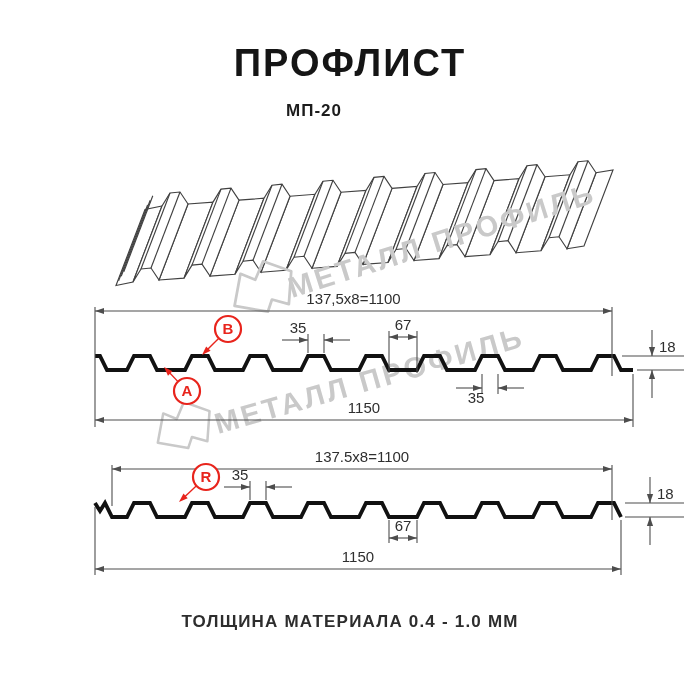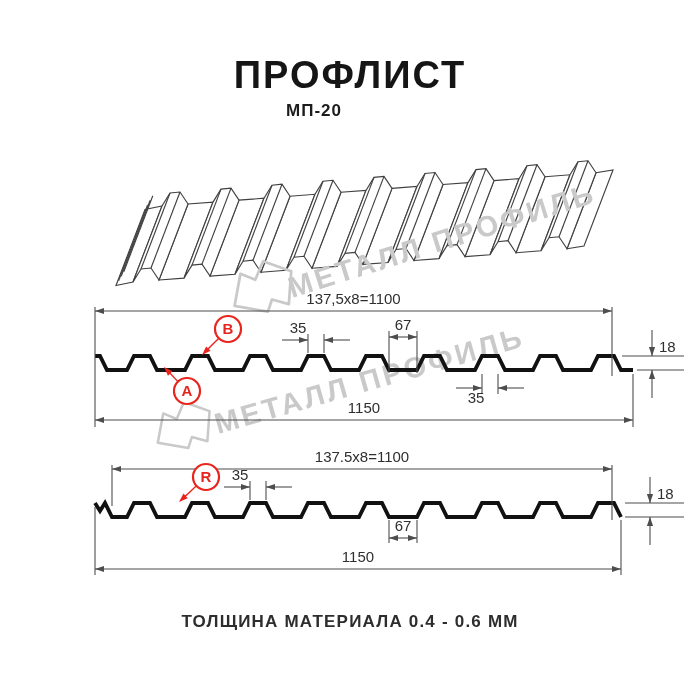--- a/index.html
+++ b/index.html
@@ -1,21 +1,21 @@
 <!DOCTYPE html>
 <html style="--red: #e8241c; --line: #4d4d4d; --profile: #111111; --wm: #c9c9c9;"><head>
 <meta charset="utf-8">
 <style>
   :root{
     --red:#e8241c; --line:#4d4d4d; --profile:#111111; --wm:#c9c9c9; --ink:#151515;
   }
   html,body{margin:0;padding:0;background:#ffffff;}
   body{width:700px;height:700px;position:relative;overflow:hidden;
        font-family:"Liberation Sans",sans-serif;}
-  .title{position:absolute;top:54px;left:0;width:700px;text-align:center;
+  .title{position:absolute;top:42px;left:0;width:700px;text-align:center;
          font-size:38px;font-weight:bold;letter-spacing:2px;color:var(--ink);}
   .subtitle{position:absolute;top:101px;left:0;width:628px;text-align:center;
          font-size:17px;font-weight:bold;letter-spacing:1px;color:#1c1c1c;}
   .footer{position:absolute;top:612px;left:0;width:700px;text-align:center;
          font-size:17px;font-weight:600;letter-spacing:1.2px;color:#2d2d2d;}
   svg{position:absolute;top:0;left:0;}
   .dim{stroke:var(--line);stroke-width:1.1;fill:none;}
   .dimtxt{font:15px "Liberation Sans",sans-serif;fill:#2f2f2f;}
   .prof{stroke:var(--profile);stroke-width:3.8;fill:none;stroke-linejoin:miter;}
   .sk{stroke:#414141;stroke-width:1.15;fill:#ffffff;}
@@ -172,13 +172,13 @@
       <text x="657" y="499" class="dimtxt" text-anchor="start">18</text>
       <g>
         <line x1="196.4611112377638" y1="485.83230440947796" x2="183.40256404410903" y2="497.92355181101016" class="redln"></line>
         <path d="M0,0L-9,3.1L-9,-3.1Z" transform="translate(179,502) rotate(137.20259816176582)" class="aR"></path>
         <circle cx="206" cy="477" r="13" class="redcirc"></circle>
         <text x="206" y="482.3" class="redtxt" text-anchor="middle">R</text>
       </g>
     </g>
   </svg>
 
-<div class="footer">ТОЛЩИНА МАТЕРИАЛА 0.4 - 0.6 ММ</div>
+<div class="footer">ТОЛЩИНА МАТЕРИАЛА 0.4 - 1.0 ММ</div>
 
 </body></html>

